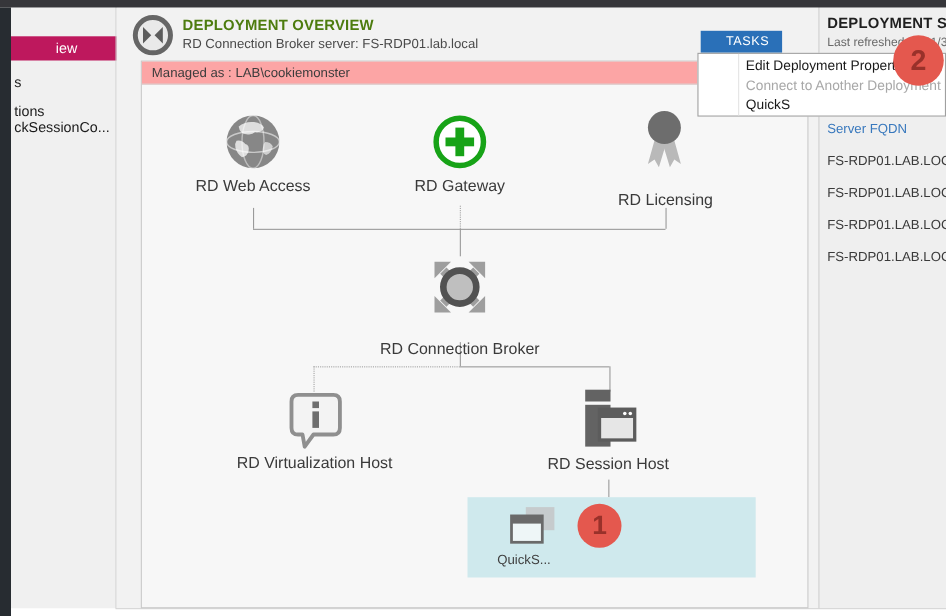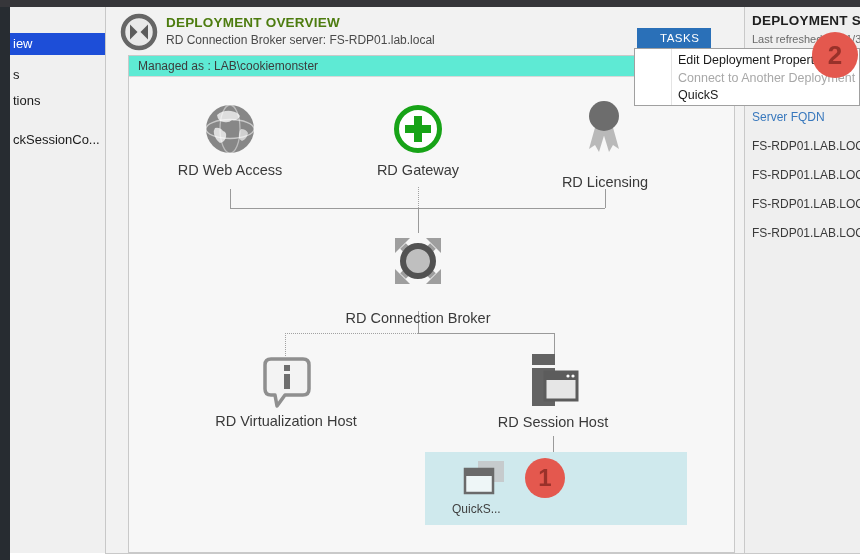--- a/index.html
+++ b/index.html
@@ -10,42 +10,42 @@
     -webkit-font-smoothing:antialiased;
   }
   .abs{position:absolute;}
   
   #topbar{left:0;top:0;width:860px;height:7px;background:#36363a;}
   #leftstrip{left:0;top:7px;width:10px;height:553px;background:#272c31;}
   
   #sidebar{left:10px;top:7px;width:95px;height:546px;background:#f0f0f0;}
   .side-item{position:absolute;left:0;width:95px;height:21px;line-height:21px;
     font-size:13px;color:#1a1a1a;padding-left:3px;white-space:nowrap;overflow:hidden;}
-  .side-item.selected{background:#1d4ed8;color:#ffffff;height:22px;line-height:22px;}
-  #side-0{top:26px;} #side-1{top:57px;} #side-2{top:83px;} #side-3{top:122px;}
+  .side-item.selected{background:#be185d;color:#ffffff;height:22px;line-height:22px;text-align:center;}
+  #side-0{top:26px;} #side-1{top:57px;} #side-2{top:83px;} #side-3{top:98px;}
   #divider-left{left:105px;top:7px;width:1px;height:546px;background:#c8c8c8;}
   #divider-right{left:744px;top:7px;width:1px;height:546px;background:#c9c9c9;}
   #bottomline{left:105px;top:553px;width:755px;height:1px;background:#c9c9c9;}
   #bottomstrip{left:10px;top:554px;width:850px;height:6px;background:#ffffff;}
   
   #main{left:106px;top:7px;width:638px;height:546px;background:#f2f2f2;}
   #rpanel{left:745px;top:7px;width:115px;height:546px;background:#efefef;}
   
   #hdr-icon{left:119px;top:12px;width:40px;height:40px;}
   #hdr-title{left:166px;top:15px;font-size:13.5px;font-weight:700;color:#4d7c0f;letter-spacing:.2px;white-space:nowrap;}
   #hdr-sub{left:166px;top:33px;font-size:12px;color:#4a4a4a;white-space:nowrap;}
   
   #tasks-btn{left:637px;top:28px;width:74px;height:20px;background:#2a70b8;color:#fff;
     font-size:11.5px;line-height:20px;letter-spacing:.5px;cursor:default;}
   #tasks-btn .lbl{margin-left:23px;}
   #tasks-btn .caret{display:inline-block;width:0;height:0;margin-left:12px;margin-bottom:1px;
     border-left:4px solid transparent;border-right:4px solid transparent;border-top:5px solid #ffffff;}
   
   #panel{left:128px;top:55px;width:607px;height:498px;background:#f7f7f7;border:1px solid #c9c9c9;box-sizing:border-box;}
-  #managedbar{left:129px;top:56px;width:505px;height:21px;background:#5eead4;border-bottom:1px solid #d8d8d8;
+  #managedbar{left:129px;top:56px;width:505px;height:21px;background:#fca5a5;border-bottom:1px solid #d8d8d8;
     font-size:12px;color:#3c3c3c;line-height:21px;padding-left:9px;box-sizing:border-box;white-space:nowrap;overflow:hidden;}
   
   .node-label{position:absolute;width:220px;text-align:center;font-size:14.5px;color:#3a3a3a;white-space:nowrap;}
   #lbl-web{left:120px;top:162px;} #lbl-gw{left:308px;top:162px;} #lbl-lic{left:495px;top:174px;}
   #lbl-broker{left:308px;top:288px;margin-top:22px;}
   #lbl-virt{left:176px;top:413px;} #lbl-sess{left:443px;top:414px;}
   
   .conn-v{position:absolute;width:0;border-left:1px solid #9a9a9a;}
   .conn-vd{position:absolute;width:0;border-left:1px dotted #a2a2a2;}
   .conn-h{position:absolute;height:0;border-top:1px solid #9a9a9a;}

